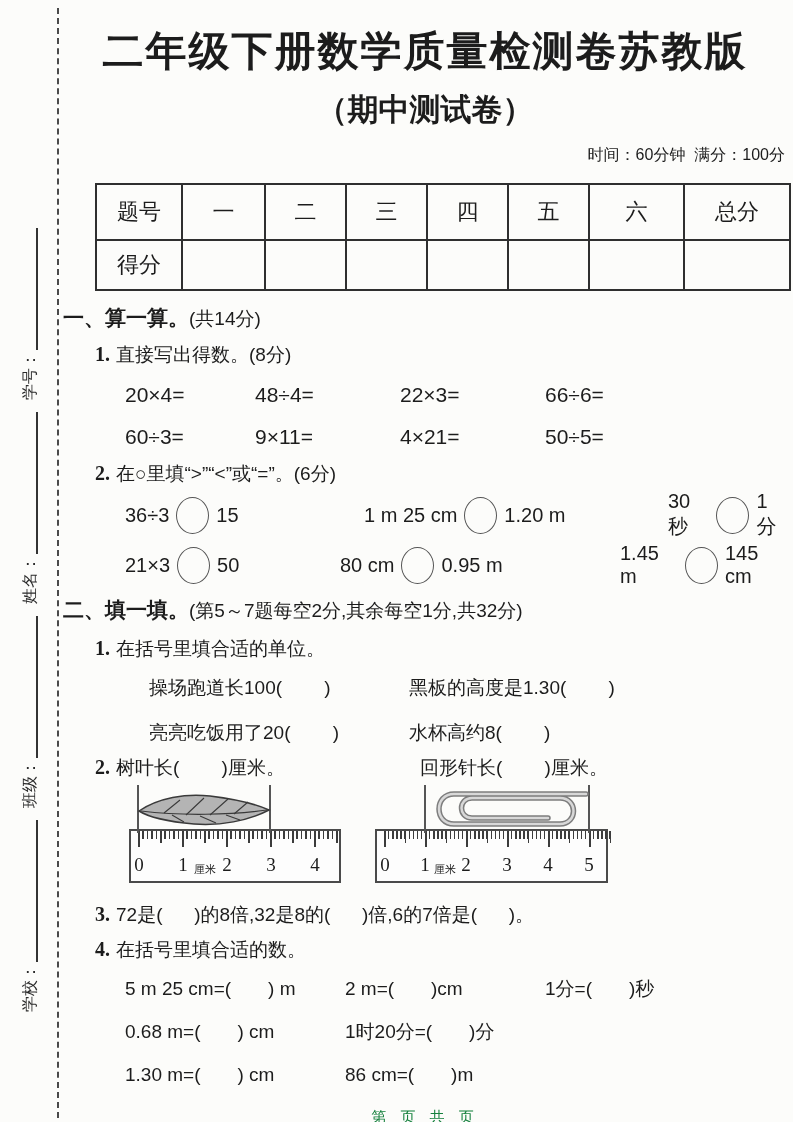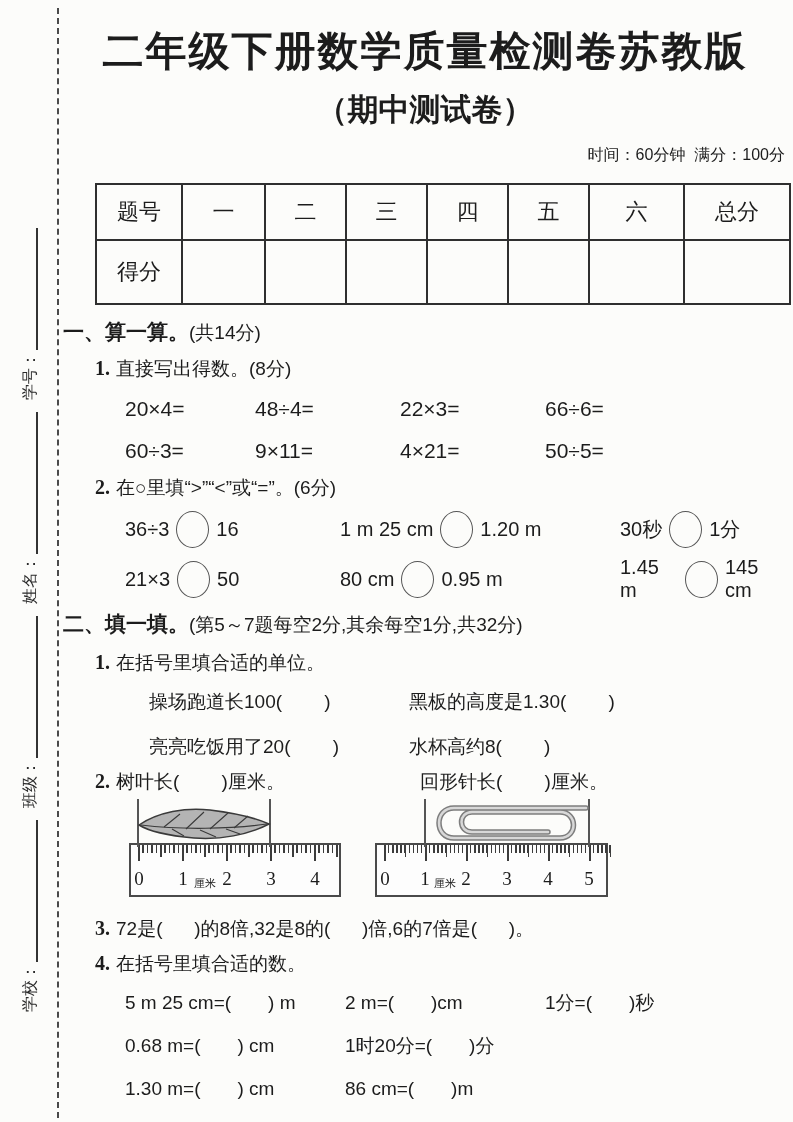--- a/index.html
+++ b/index.html
@@ -29,39 +29,39 @@
   .main { position:absolute; left:63px; top:14px; width:724px; }
   .title { font-size:41px; font-weight:bold; text-align:center; margin:14px 0 0;
     letter-spacing:2px; line-height:1.15; }
   .subtitle { font-size:31px; font-weight:bold; text-align:center; margin:14px 0 0; }
   .meta { text-align:right; font-size:16px; line-height:20px; margin:14px 2px 0 0; }
 
   table.score { border-collapse:collapse; table-layout:fixed; margin:18px 0 0 32px;
     width:694px; font-size:22px; font-family:"Liberation Serif", serif; }
   table.score td { border:2px solid #2f2f2f; text-align:center; padding:0; }
   tr.hdr td { height:56px; }
-  tr.val td { height:64px; }
+  tr.val td { height:50px; }
 
   .sec-head { margin-top:14px; font-size:21px; line-height:25px; }
   .sec-title { font-weight:bold; }
   .sec-note { font-size:19px; }
 
   .q-head { margin-top:12px; padding-left:32px; font-size:19px; line-height:23px; }
   .q-num { font-weight:bold; font-family:"Liberation Serif", serif; font-size:20px;
     margin-right:6px; }
 
   .math-row { display:flex; padding-left:62px; margin-top:16px; font-size:21px;
     line-height:26px; }
   .math-row .m { width:145px; }
   .math-row .m:first-child { width:130px; }
   .math-row .m:last-child { width:auto; }
 
   .cmp-row { display:flex; align-items:center; padding-left:62px; font-size:20px;
     height:44px; }
-  .cmp-row.r1 { margin-top:8px; }
+  .cmp-row.r1 { margin-top:8px;gap:24px; }
   .cmp-row.r2 { margin-top:6px; }
   .cmp-group { display:flex; align-items:center; }
   .cmp-group.c1 { width:215px; }
   .cmp-group.c2 { width:280px; }
   .cmp-group.c3 { flex:1; }
   .circle { flex:none; width:33px; height:37px; border:1.5px solid #555;
     border-radius:50%; margin:0 7px; background:transparent; }
 
   .unit-row { display:flex; padding-left:62px; font-size:19px; line-height:23px; }
   .unit-row.r1 { margin-top:16px; }
@@ -193,21 +193,21 @@
       <span class="m">50÷5=</span>
     </div>
 
     <div class="q-head">
       <span class="q-num">2.</span><span>在○里填“&gt;”“&lt;”或“=”。</span><span>(6分)</span>
     </div>
     <div class="cmp-row r1">
       <span class="cmp-group c1">
         <span>36÷3</span>
         <span class="circle"></span>
-        <span>16</span>
+        <span>15</span>
       </span>
       <span class="cmp-group c2">
         <span>1 m 25 cm</span>
         <span class="circle"></span>
         <span>1.20 m</span>
       </span>
       <span class="cmp-group c3">
         <span>30秒</span>
         <span class="circle"></span>
         <span>1分</span>

